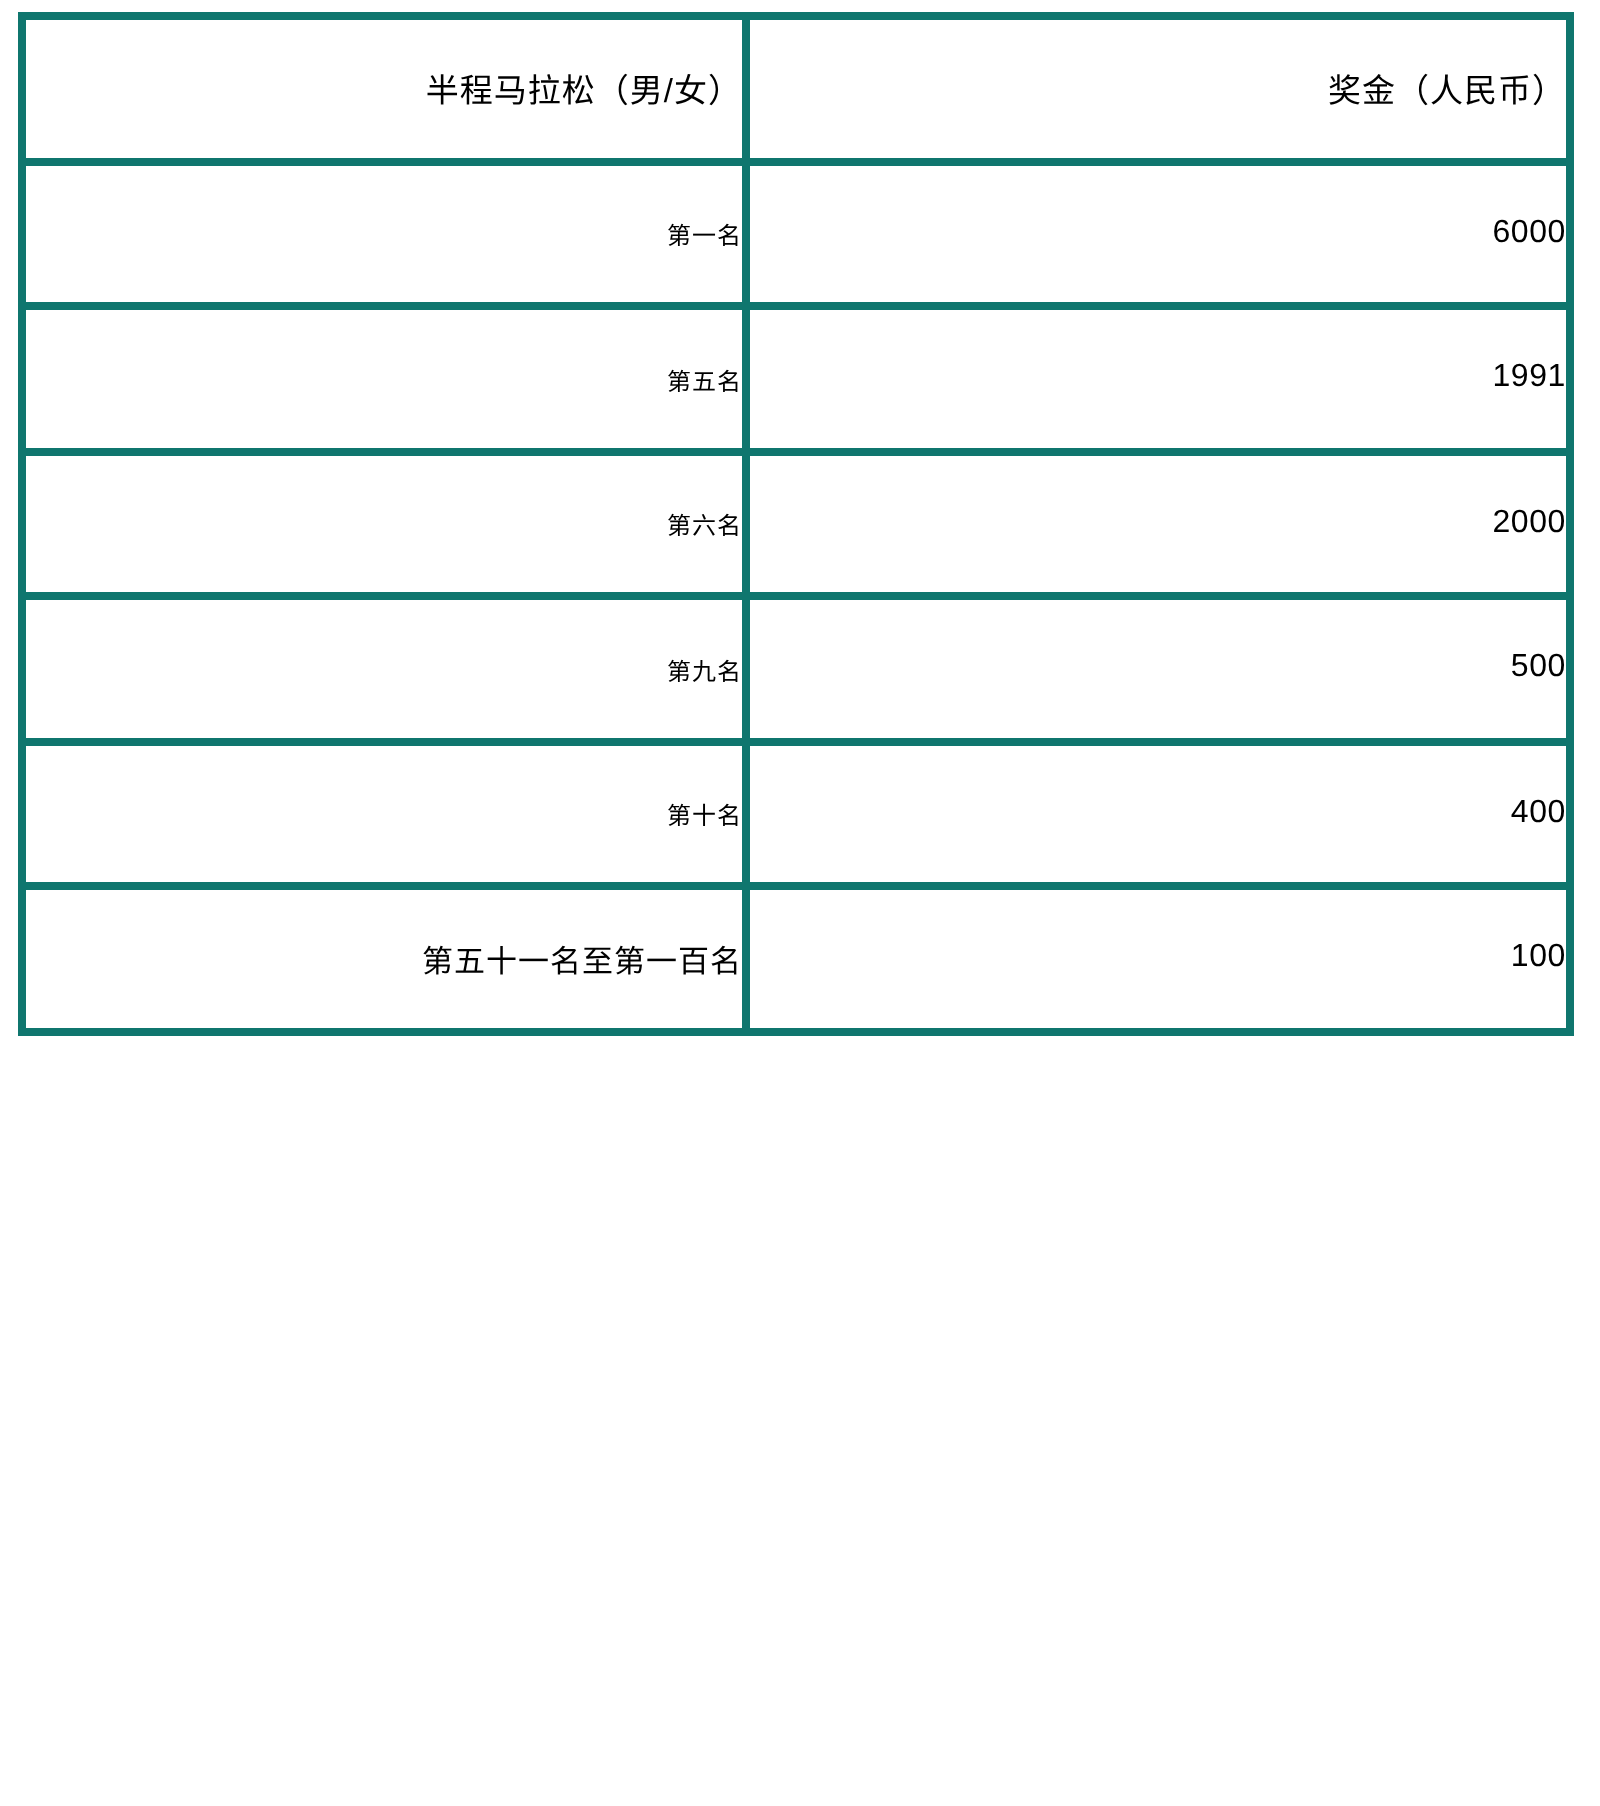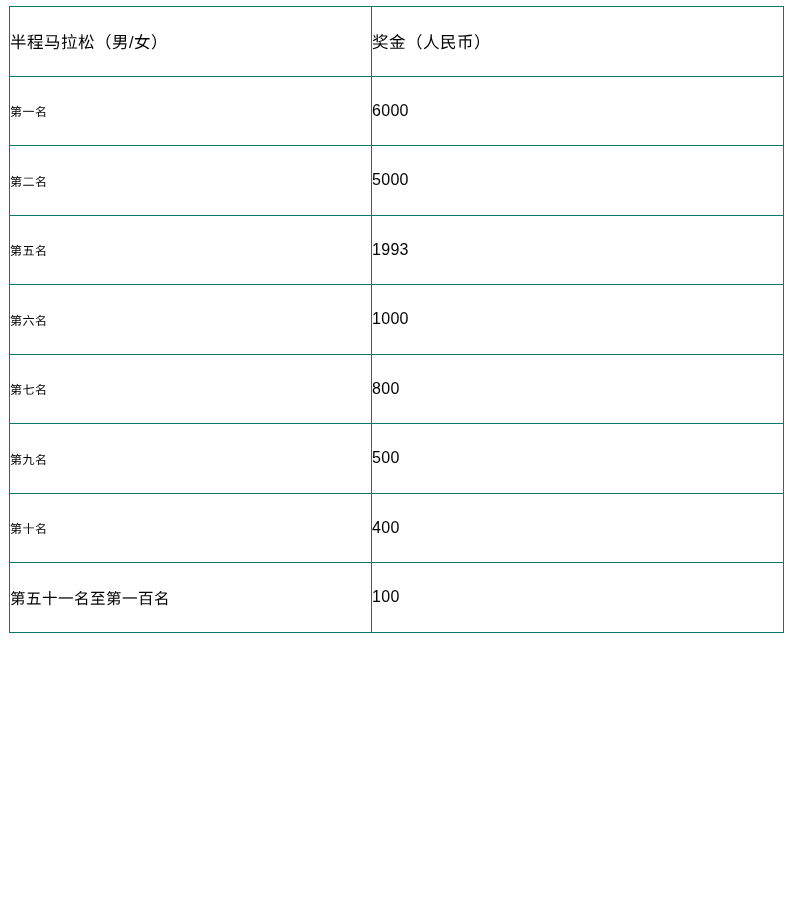--- a/index.html
+++ b/index.html
@@ -24,22 +24,22 @@
   table.prize-table {
     position: absolute;
     left: 9px;
     top: 6px;
     width: 774px;
     border-collapse: collapse;
     table-layout: fixed;
   }
   table.prize-table td,
   table.prize-table th {
-    border: 1px solid #0f766e;
-    text-align: left;
+    border: 4px solid #0f766e;
+    text-align: right;
     vertical-align: middle;
     padding: 0;
     height: 68.5px;
     font-weight: normal;
   }
   col.col-left { width: 362px; }
   col.col-right { width: 412px; }
 
   .cell-header {
     font-size: 16.5px;
@@ -73,34 +73,26 @@
         <th class="cell-header">半程马拉松（男/女）</th>
         <th class="cell-header">奖金（人民币）</th>
       </tr>
     </thead>
     <tbody>
       <tr>
         <td class="cell-rank">第一名</td>
         <td class="cell-amount">6000</td>
       </tr>
       <tr>
-        <td class="cell-rank">第二名</td>
-        <td class="cell-amount">5000</td>
-      </tr>
-      <tr>
         <td class="cell-rank">第五名</td>
-        <td class="cell-amount">1993</td>
+        <td class="cell-amount">1991</td>
       </tr>
       <tr>
         <td class="cell-rank">第六名</td>
-        <td class="cell-amount">1000</td>
-      </tr>
-      <tr>
-        <td class="cell-rank">第七名</td>
-        <td class="cell-amount">800</td>
+        <td class="cell-amount">2000</td>
       </tr>
       <tr>
         <td class="cell-rank">第九名</td>
         <td class="cell-amount">500</td>
       </tr>
       <tr>
         <td class="cell-rank">第十名</td>
         <td class="cell-amount">400</td>
       </tr>
       <tr>

